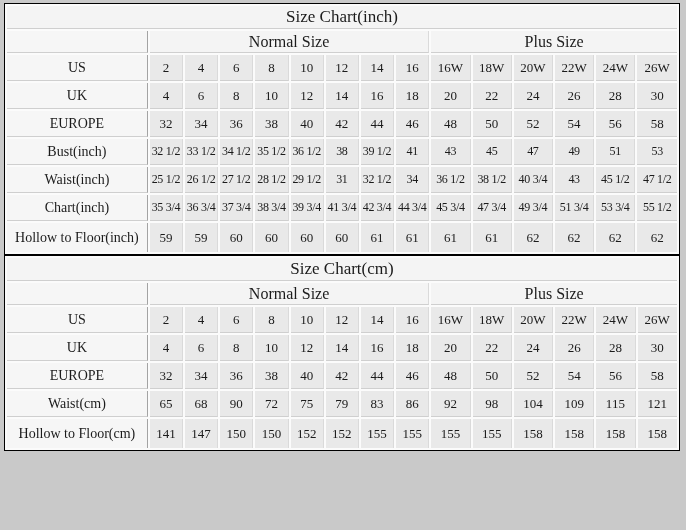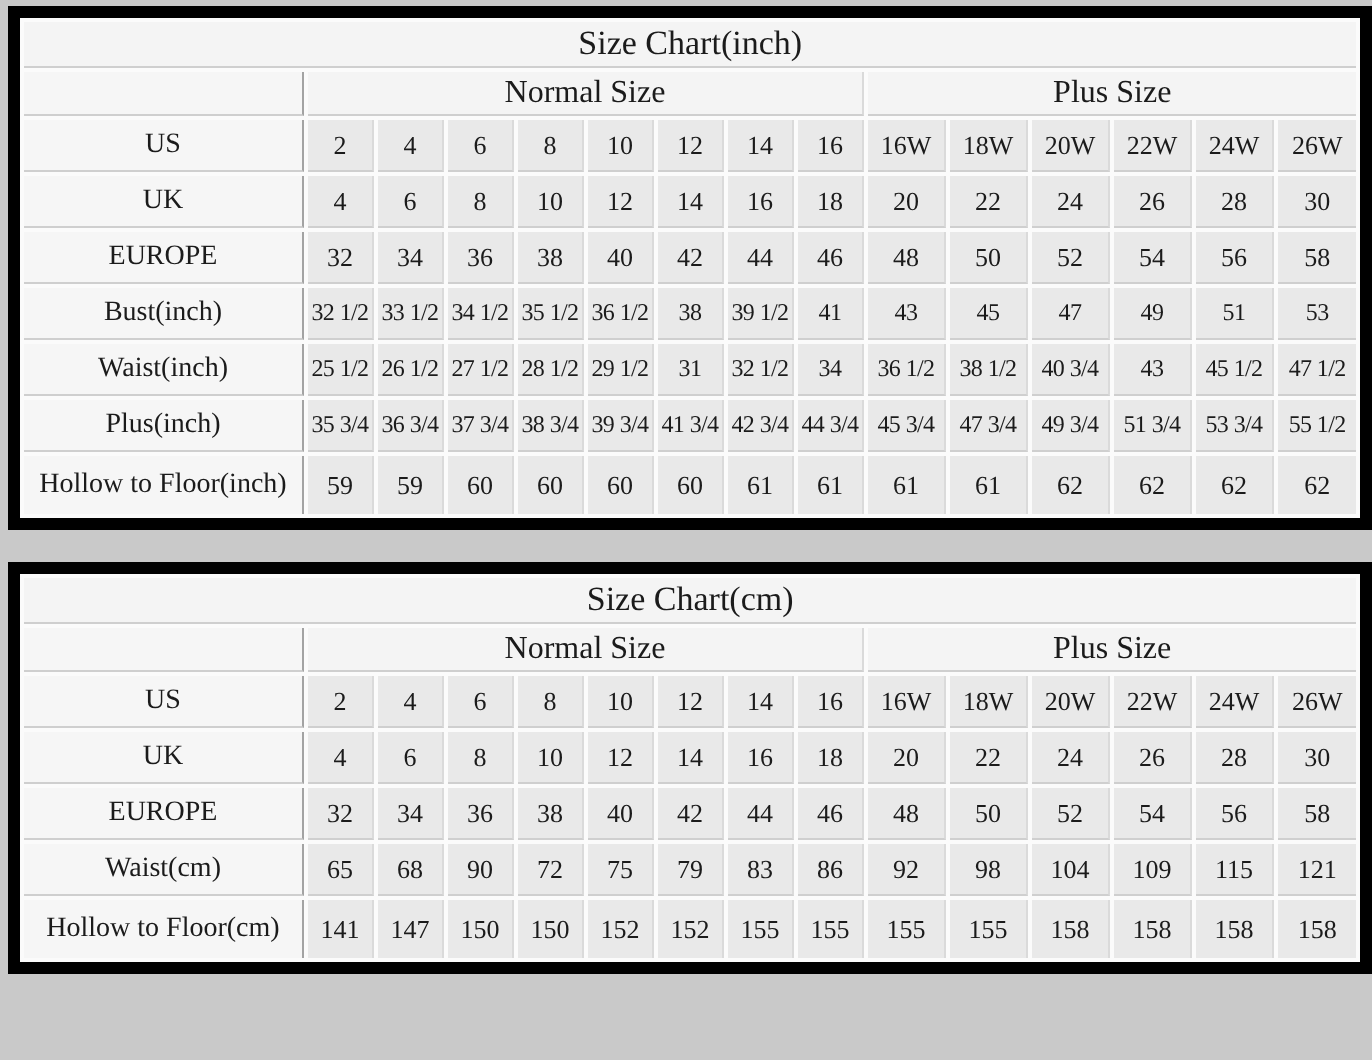--- a/index.html
+++ b/index.html
@@ -15,24 +15,23 @@
     box-sizing: border-box;
     padding: 3px 6px 0 4px;
     overflow: hidden;
   }
   table.size-table {
     width: 676px;
     table-layout: fixed;
     border-collapse: separate;
     border-spacing: 2px;
     background: #fbfbfb;
-    border: 6px solid #000000;
+    border: 1px solid #000000;
   }
   table.size-table + table.size-table {
-    margin-top: 16px;
   }
   col.c-lbl { width: 140px; }
   col.c-n   { width: 33px;  }
   col.c-p   { width: 39px;  }
   td {
     text-align: center;
     vertical-align: middle;
     color: #1b1b1b;
     white-space: nowrap;
     overflow: hidden;
@@ -187,21 +186,21 @@
           <td class="val">32 1/2</td>
           <td class="val">34</td>
           <td class="val">36 1/2</td>
           <td class="val">38 1/2</td>
           <td class="val">40 3/4</td>
           <td class="val">43</td>
           <td class="val">45 1/2</td>
           <td class="val">47 1/2</td>
         </tr>
         <tr class="frac">
-          <td class="lbl">Plus(inch)</td>
+          <td class="lbl">Chart(inch)</td>
           <td class="val">35 3/4</td>
           <td class="val">36 3/4</td>
           <td class="val">37 3/4</td>
           <td class="val">38 3/4</td>
           <td class="val">39 3/4</td>
           <td class="val">41 3/4</td>
           <td class="val">42 3/4</td>
           <td class="val">44 3/4</td>
           <td class="val">45 3/4</td>
           <td class="val">47 3/4</td>

